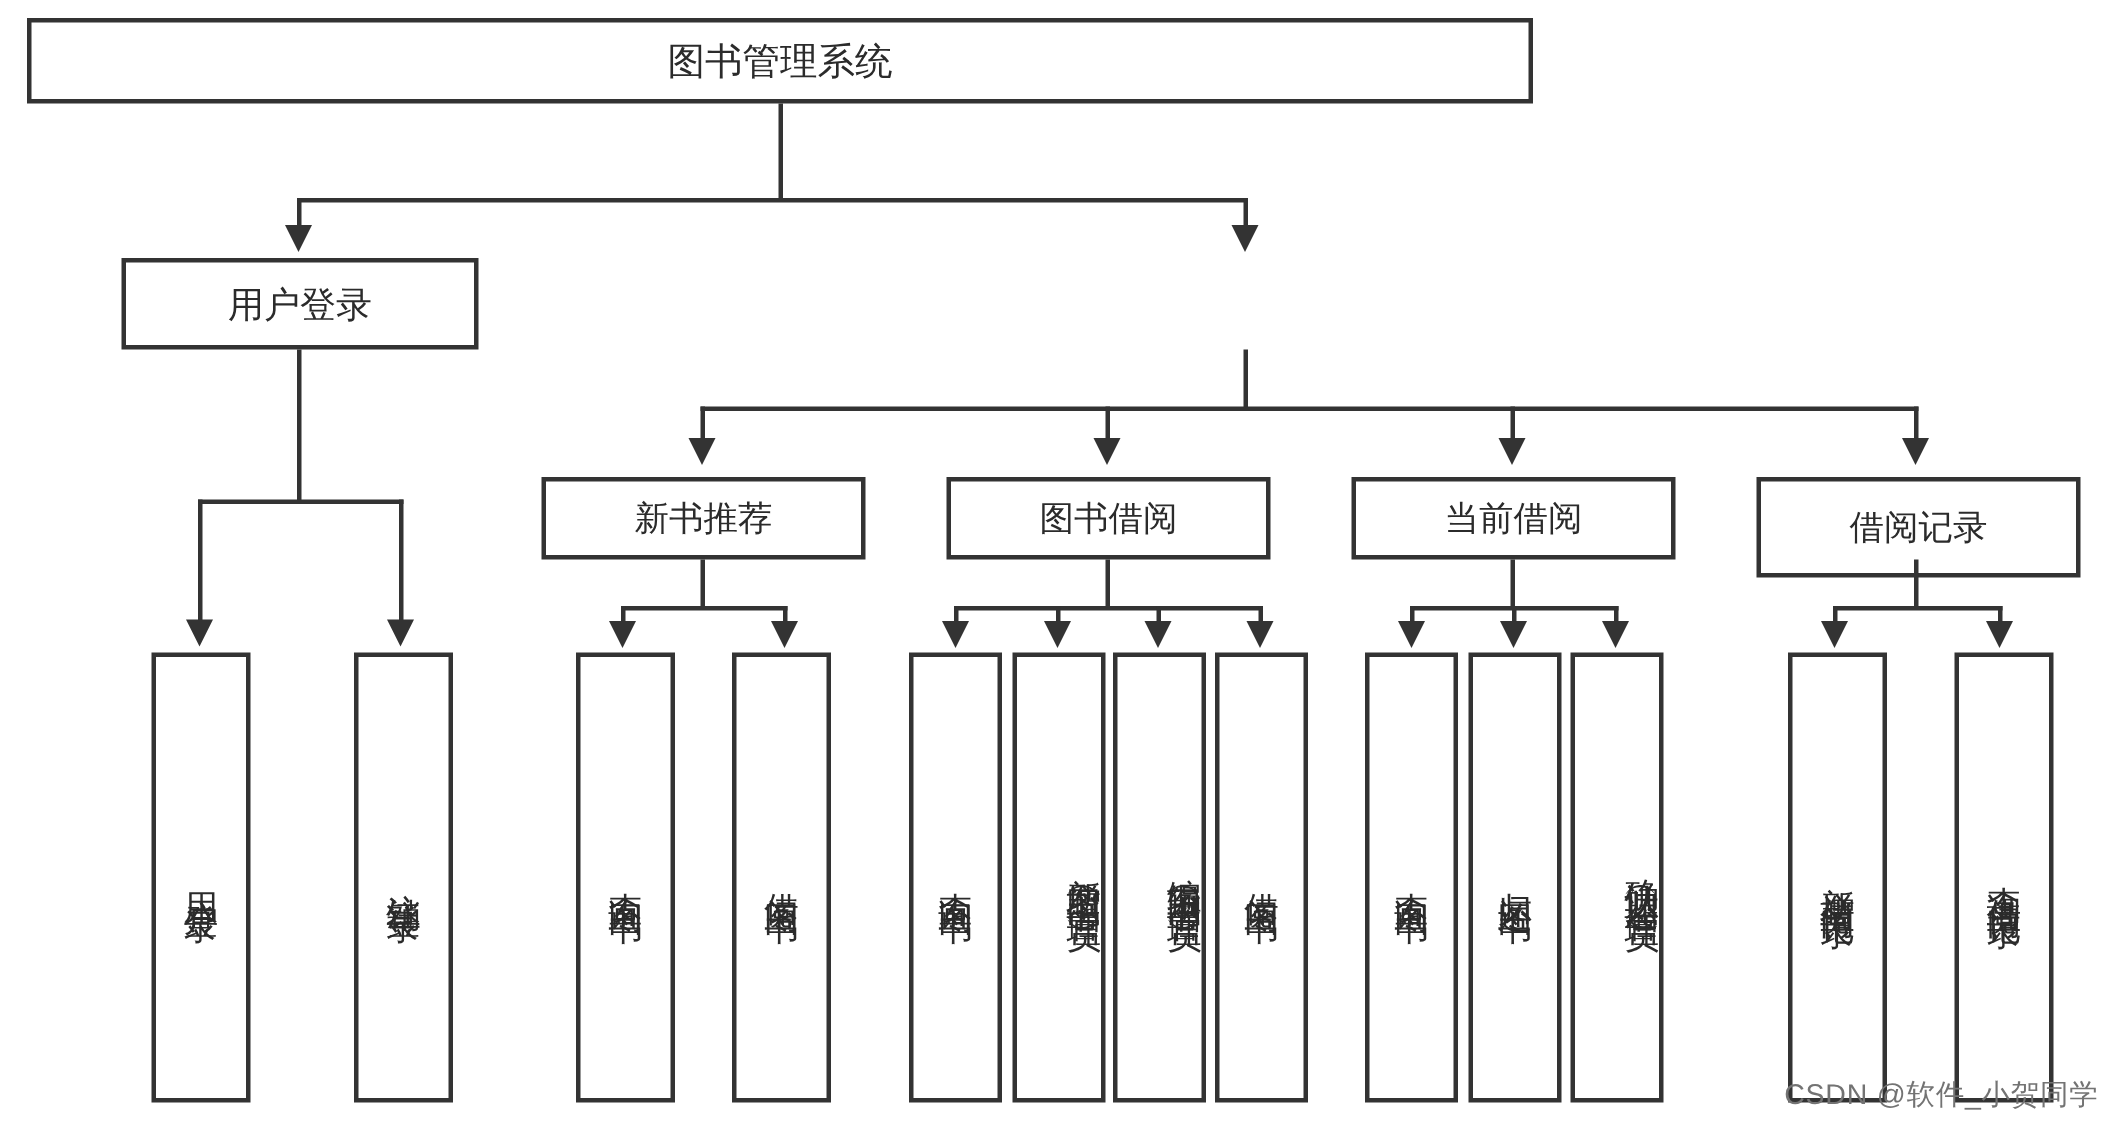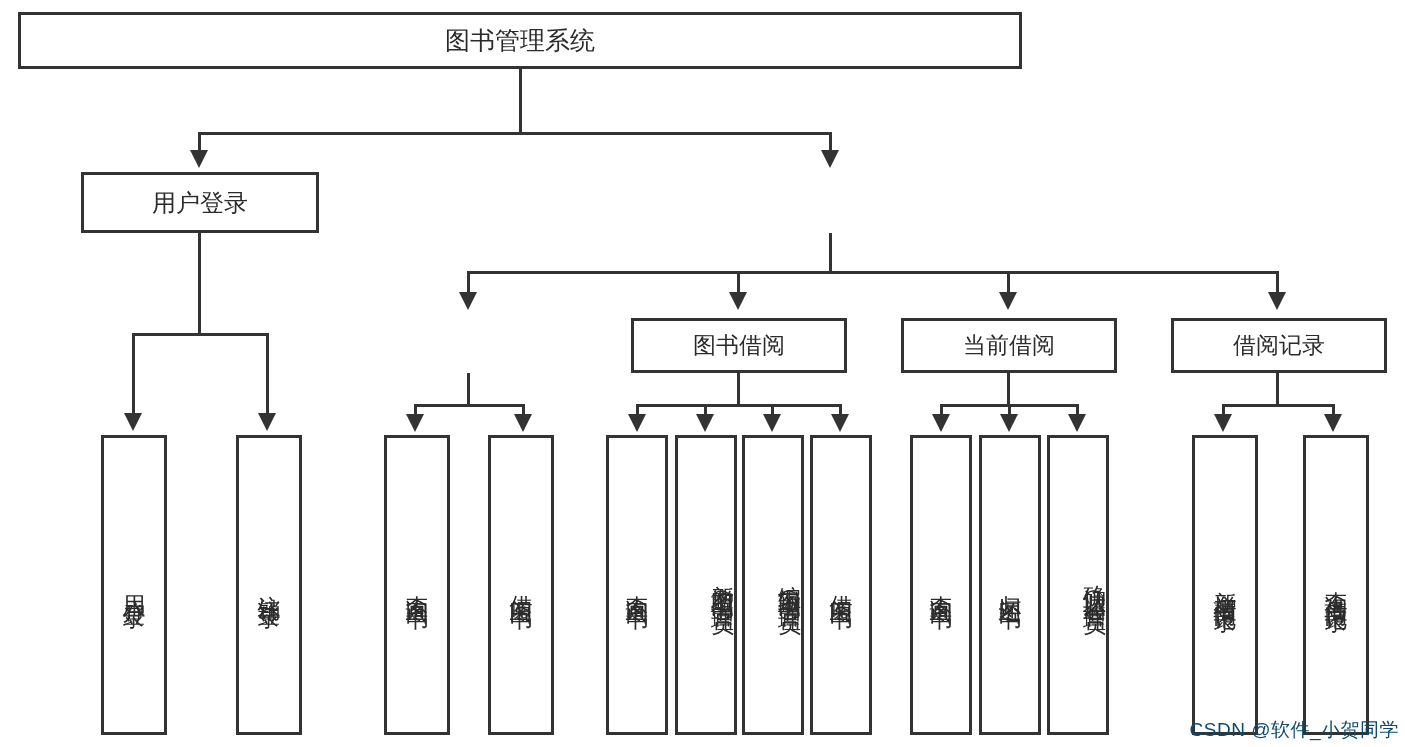--- a/index.html
+++ b/index.html
@@ -72,21 +72,21 @@
     height: 0;
     border-left: 9px solid transparent;
     border-right: 9px solid transparent;
     border-top: 18px solid #333333;
   }
   .watermark {
     position: absolute;
     right: 6px;
     bottom: 4px;
     font-size: 19px;
-    color: #0c4a6e;
+    color: #737373;
     white-space: nowrap;
     letter-spacing: 0.5px;
   }
 </style>
 </head>
 <body>
 
 <div id="canvas">
 
   <div class="box root" style="left:18px; top:12px; width:1004px; height:57px;">
@@ -119,27 +119,30 @@
   <div class="hline" style="left:467px; top:271px; width:812px; height:3px;"></div>
   <div class="vline" style="left:467px; top:271px; width:3px; height:23px;"></div>
   <div class="arrow" style="left:459px; top:292px;"></div>
   <div class="vline" style="left:737px; top:271px; width:3px; height:23px;"></div>
   <div class="arrow" style="left:729px; top:292px;"></div>
   <div class="vline" style="left:1007px; top:271px; width:3px; height:23px;"></div>
   <div class="arrow" style="left:999px; top:292px;"></div>
   <div class="vline" style="left:1276px; top:271px; width:3px; height:23px;"></div>
   <div class="arrow" style="left:1268px; top:292px;"></div>
 
+  <div class="box lvl2" style="left:361px; top:318px; width:216px; height:55px;">
+    <span class="lbl">新书推荐</span>
+  </div>
   <div class="box lvl2" style="left:901px; top:318px; width:216px; height:55px;">
     <span class="lbl">当前借阅</span>
   </div>
   <div class="box lvl2" style="left:631px; top:318px; width:216px; height:55px;">
     <span class="lbl">图书借阅</span>
   </div>
-  <div class="box lvl2" style="left:1171px; top:318px; width:216px; height:55px;align-items:center;">
+  <div class="box lvl2" style="left:1171px; top:318px; width:216px; height:67px;align-items:center;">
     <span class="lbl">借阅记录</span>
   </div>
 
   <div class="vline" style="left:467px; top:373px; width:3px; height:33px;"></div>
   <div class="hline" style="left:414px; top:404px; width:111px; height:3px;"></div>
   <div class="vline" style="left:414px; top:404px; width:3px; height:12px;"></div>
   <div class="arrow" style="left:406px; top:414px;"></div>
   <div class="vline" style="left:522px; top:404px; width:3px; height:12px;"></div>
   <div class="arrow" style="left:514px; top:414px;"></div>
 

